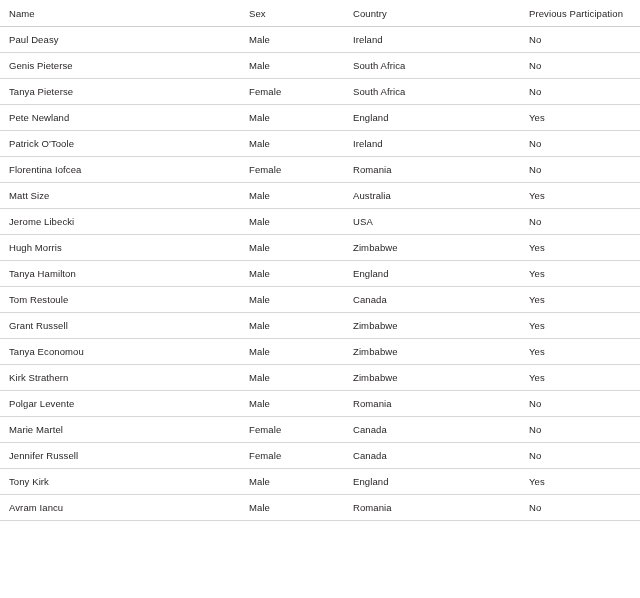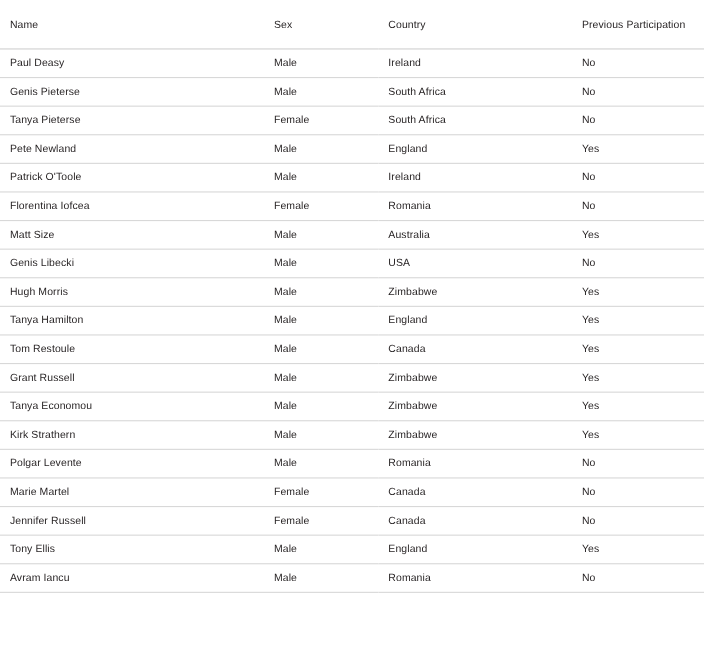--- a/index.html
+++ b/index.html
@@ -40,21 +40,21 @@
     height: 25px;
     vertical-align: middle;
     border-bottom: 1px solid #d8d8d8;
     color: #231f20;
     letter-spacing: 0.1px;
     white-space: nowrap;
     overflow: hidden;
   }
   table.participants thead th {
     border-bottom: 1px solid #cfcfcf;
-    height: 44px;
+    height: 26px;
   }
   table.participants th .cell,
   table.participants td .cell {
     display: block;
     padding-left: 9px;
   }
   table.participants thead th:first-child .cell,
   table.participants tbody td:first-child .cell {
     padding-left: 9px;
   }
@@ -180,21 +180,21 @@
           </td>
           <td>
             <span class="cell">Australia</span>
           </td>
           <td>
             <span class="cell">Yes</span>
           </td>
         </tr>
         <tr>
           <td>
-            <span class="cell">Genis Libecki</span>
+            <span class="cell">Jerome Libecki</span>
           </td>
           <td>
             <span class="cell">Male</span>
           </td>
           <td>
             <span class="cell">USA</span>
           </td>
           <td>
             <span class="cell">No</span>
           </td>
@@ -320,21 +320,21 @@
           </td>
           <td>
             <span class="cell">Canada</span>
           </td>
           <td>
             <span class="cell">No</span>
           </td>
         </tr>
         <tr>
           <td>
-            <span class="cell">Tony Ellis</span>
+            <span class="cell">Tony Kirk</span>
           </td>
           <td>
             <span class="cell">Male</span>
           </td>
           <td>
             <span class="cell">England</span>
           </td>
           <td>
             <span class="cell">Yes</span>
           </td>

